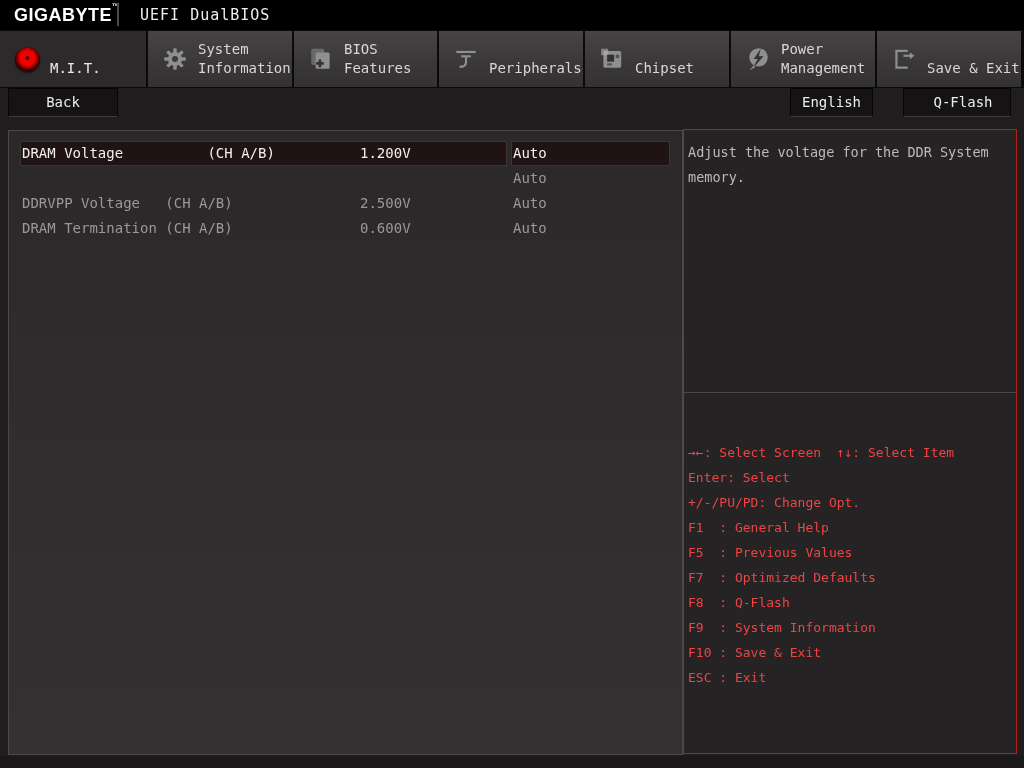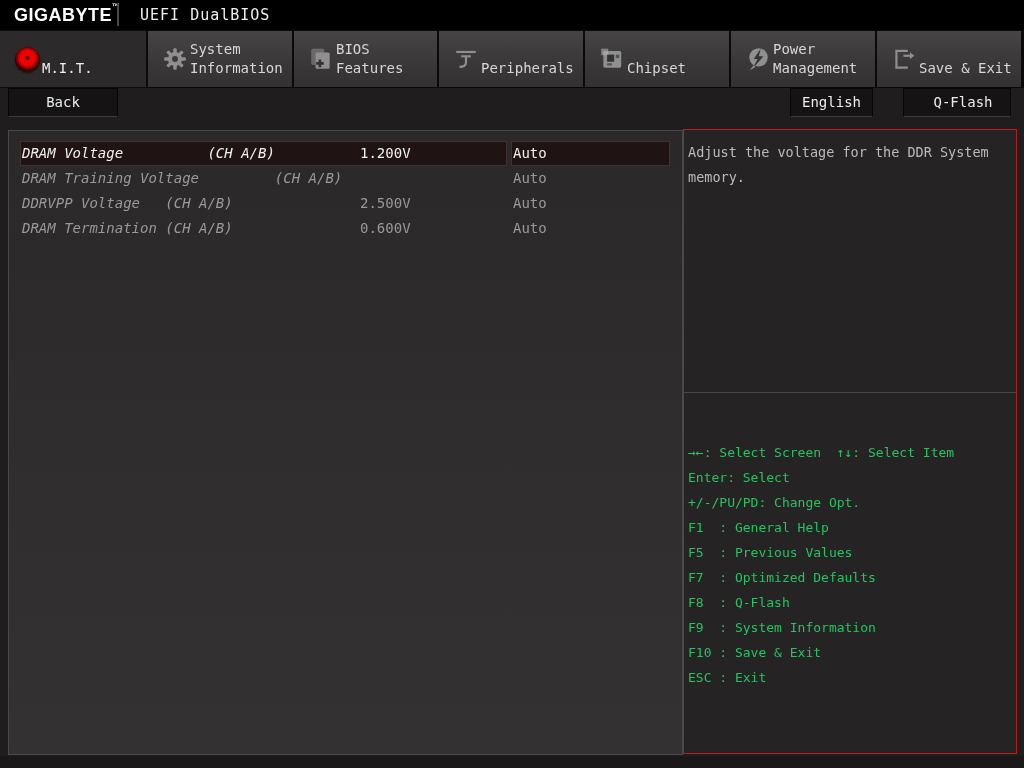--- a/index.html
+++ b/index.html
@@ -13,21 +13,21 @@
   .logo { position:absolute; left:14px; top:0; height:30px; line-height:30px;
     font-family:"Liberation Sans", sans-serif; font-weight:700; font-size:18px;
     letter-spacing:.5px; color:#ffffff; }
   .logo sup { font-size:8px; vertical-align:top; line-height:14px; }
   .topbar-divider { position:absolute; left:117px; top:4px; width:2px; height:22px; background:#4a4a4a; }
   .fw-title { position:absolute; left:140px; top:0; height:30px; line-height:30px;
     font-size:15px; letter-spacing:1px; color:#efefef; }
   
   .tabbar { position:absolute; left:0; top:30px; width:1024px; height:58px; background:#0a0a0a; }
   .tab { position:absolute; top:1px; height:56px; display:flex; align-items:center;
-    padding-left:14px; gap:2px; cursor:default;
+    padding-left:14px; gap:10px; cursor:default;
     background:linear-gradient(180deg,#474445 0%,#3b3839 55%,#343132 100%); }
   .tab.active { background:#2d2a2b; }
   .tab .ticon { width:26px; height:26px; flex:0 0 26px; display:flex; align-items:center; justify-content:center; }
   .tab .tlabel { height:40px; display:flex; flex-direction:column; justify-content:flex-end;
     font-size:14px; line-height:19px; color:#d8d6d6; white-space:pre; padding-bottom:1px; }
   .tab.active .tlabel { color:#eeecec; }
   .red-dot { width:25px; height:25px; border-radius:50%;
     background:radial-gradient(circle at 50% 44%, #4d0000 0 1.5px, #ee0202 2.5px 7.5px, #c40000 8px 9.5px, #6f0000 10px 11.5px, #320000 12px);
     box-shadow:0 1px 2px rgba(0,0,0,.6); }
   
@@ -39,35 +39,35 @@
   .btn-qflash { left:903px; top:88px; width:108px;padding-left:12px; }
   
   .panel-left { position:absolute; left:8px; top:130px; width:675px; height:625px;
     background:linear-gradient(180deg,#2b2829 0%,#312e2f 60%,#343132 100%);
     border:1px solid #4a4849; }
   .panel-right { position:absolute; left:683px; top:129px; width:334px; height:625px;
     background:#252324; border:1px solid #b91c1c; }
   
   .row { position:absolute; left:0; right:0; height:25px; line-height:25px; font-size:14px; color:#9b9898; }
   .row span { position:absolute; top:0; white-space:pre; }
-  .row .label  { left:13px;font-style:italic; }
+  .row .label  { left:13px; }
   .row .value  { left:351px;text-align:center; }
   .row .option { left:504px; }
   .row.selected { color:#f2f0ef; }
   .row.selected::before, .row.selected::after { content:""; position:absolute; top:0; bottom:0;
     background:#1f1413; border:1px solid rgba(120,96,88,.40); }
   .row.selected::before { left:11px;  width:485px; }
   .row.selected::after  { left:502px; width:157px; }
   .row span { z-index:1; }
   
   .help-text { position:absolute; left:4px; right:5px; top:10px;
     font-size:13.5px; line-height:25px; color:#bdbaba; }
   .rp-divider { position:absolute; left:0; right:0; top:262px; height:1px; background:#4a4849; }
   .shortcuts { position:absolute; left:4px; right:2px; top:310px; }
-  .shortcut-line { height:25px; line-height:25px; font-size:13px; color:#22c55e; white-space:pre; }
+  .shortcut-line { height:25px; line-height:25px; font-size:13px; color:#ef4444; white-space:pre; }
   
   .footer { position:absolute; left:0; right:0; top:756px; bottom:0; background:#1a1819; }
   svg { display:block; }
 </style>
 </head>
 <body>
 
 <div class="screen">
 
   <div class="topbar">
@@ -164,21 +164,20 @@
   <div class="btn btn-lang">English</div>
   <div class="btn btn-qflash">Q-Flash</div>
 
   <div class="panel-left">
     <div class="row selected" style="top:10px;">
       <span class="label">DRAM Voltage          (CH A/B)</span>
       <span class="value">1.200V</span>
       <span class="option">Auto</span>
     </div>
     <div class="row" style="top:35px;">
-      <span class="label">DRAM Training Voltage         (CH A/B)</span>
       <span class="value"></span>
       <span class="option">Auto</span>
     </div>
     <div class="row" style="top:60px;">
       <span class="label">DDRVPP Voltage   (CH A/B)</span>
       <span class="value">2.500V</span>
       <span class="option">Auto</span>
     </div>
     <div class="row" style="top:85px;">
       <span class="label">DRAM Termination (CH A/B)</span>

